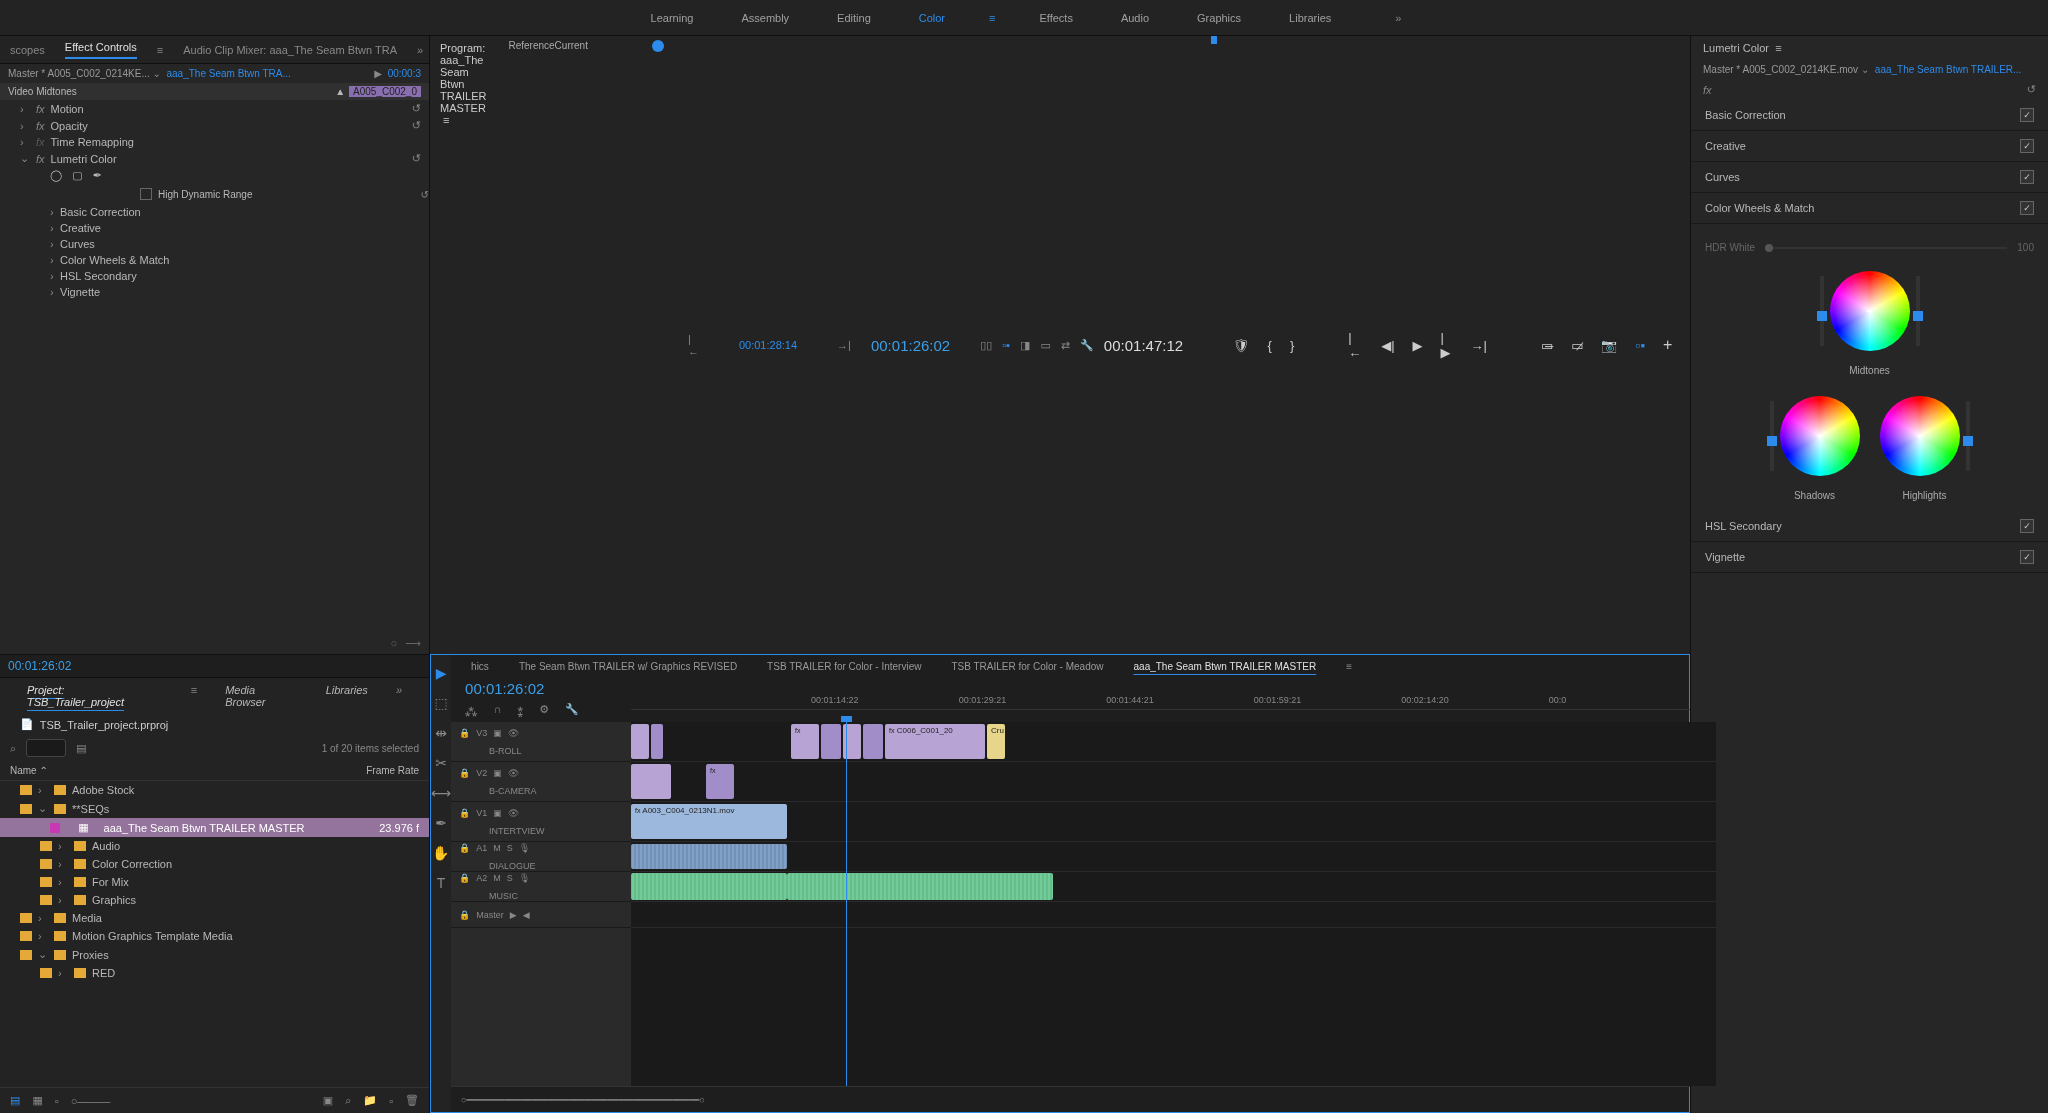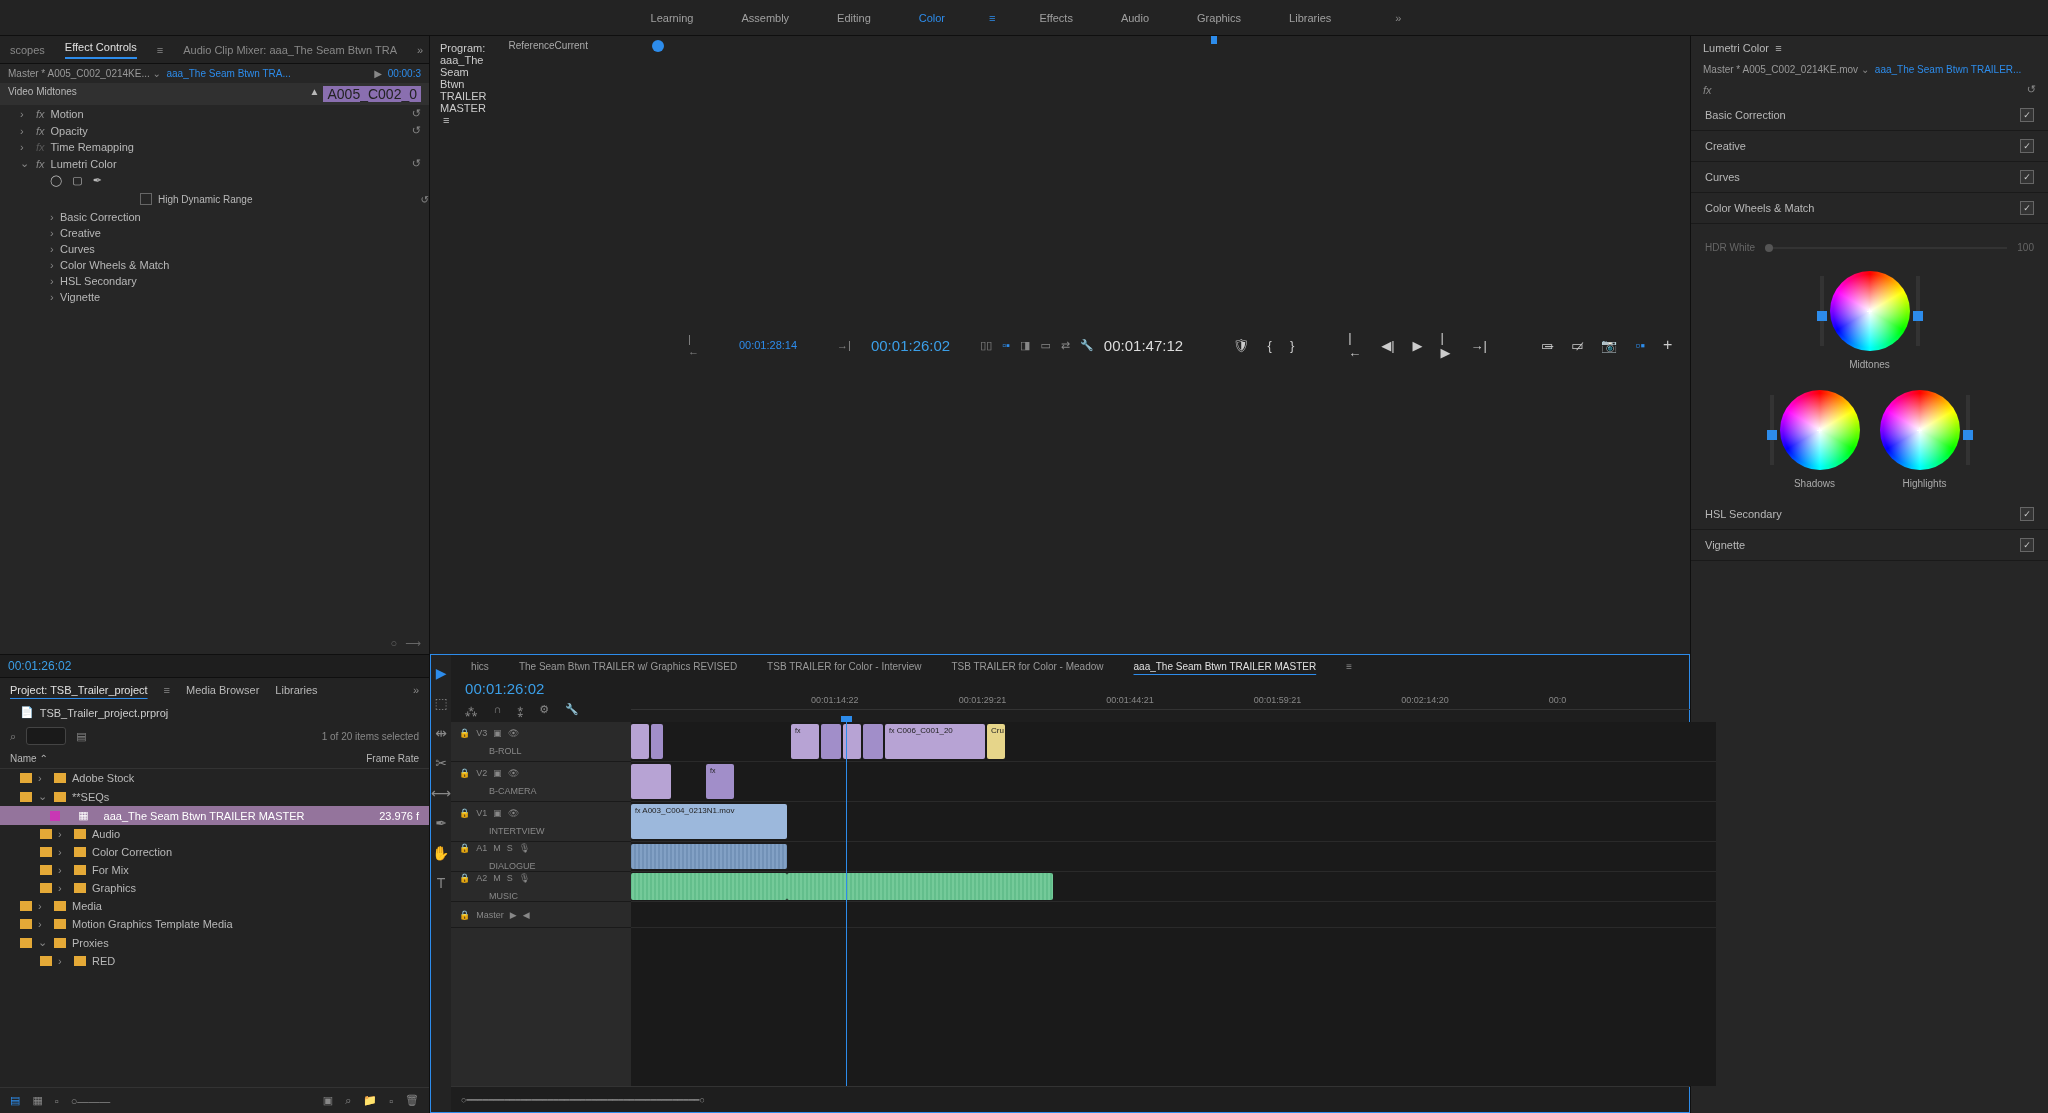--- a/index.html
+++ b/index.html
@@ -26,21 +26,21 @@
 .ec-header .time { color: #2d8ceb; }
 .ec-section-head { background: #303030; padding: 3px 8px; font-size: 10px; display:flex; justify-content:space-between; }
 .ec-row { display: flex; align-items: center; padding: 2px 8px 2px 20px; font-size: 11px; gap: 6px; }
 .ec-row .fx { font-style: italic; color: #888; }
 .ec-sub { padding-left: 50px; padding-top:2px; padding-bottom:2px; font-size:11px; }
 .ec-arrow { color:#888; width:10px; display:inline-block; }
 .reset-ico { margin-left:auto; color:#888; }
 .hdr-check { display:flex; align-items:center; gap:6px; padding:4px 0 4px 140px; font-size:10px; }
 
 .project-panel { flex: 1; background: #232323; display: flex; flex-direction: column; border-top: 1px solid #0f0f0f; min-height:0; }
-.proj-tabs { display:flex; gap:16px; padding: 6px 10px; font-size:11px; }
+.proj-tabs { display:flex; gap:28px; padding: 6px 27px; font-size:11px;font-style:italic; }
 .proj-tabs .active { color:#e0e0e0; text-decoration: underline; text-decoration-color: #2d8ceb; text-underline-offset: 4px; }
 .proj-file { padding: 4px 20px; color:#ccc; font-size:11px; display:flex; align-items:center; gap:6px; }
 .proj-toolbar { display:flex; align-items:center; padding: 4px 10px; gap:10px; }
 .search-box { background:#1a1a1a; border:1px solid #444; border-radius:3px; width:40px; height:18px; }
 .proj-count { margin-left:auto; font-size:10px; color:#888; }
 .proj-cols { display:flex; border-bottom:1px solid #333; padding:4px 10px; font-size:10px; }
 .proj-cols .name-col { flex:1; }
 .proj-list { flex:1; overflow:auto; }
 .proj-item { display:flex; align-items:center; padding:3px 10px 3px 20px; gap:6px; font-size:11px; }
 .proj-item.sel { background:#94749c; color:#fff; }
@@ -115,21 +115,21 @@
 .chk { width:14px; height:14px; border:1px solid #666; display:inline-flex; align-items:center; justify-content:center; font-size:9px; background:#333; }
 .chk.on::after { content:'✓'; color:#ccc; }
 .lum-body { padding:10px 14px; }
 .lum-row { display:flex; align-items:center; justify-content:space-between; padding:6px 0; font-size:10px; }
 .pill-btn { border:1px solid #555; border-radius:10px; padding:2px 10px; font-size:9px; color:#bbb; background:transparent; cursor:pointer; }
 .pill-btn.solid { background:#4a4a4a; }
 .hdr-white { display:flex; align-items:center; gap:10px; padding:8px 0; color:#666; font-size:10px; }
 .hdr-slider { flex:1; height:2px; background:#333; position:relative; }
 .hdr-slider .knob { position:absolute; left:0; top:-3px; width:8px; height:8px; border-radius:50%; background:#555; }
 .wheels { display:flex; flex-wrap:wrap; justify-content:center; gap:20px; padding-top:10px; }
-.wheel-group { display:flex; flex-direction:column; align-items:center; gap:8px; }
+.wheel-group { display:flex; flex-direction:column; align-items:center; gap:14px; }
 .wheel-wrap { display:flex; align-items:center; gap:6px; }
 .vslider { width:4px; height:70px; background:#333; position:relative; }
 .vslider .vk { position:absolute; width:10px; height:10px; background:#2d8ceb; left:-3px; top:50%; }
 .color-wheel { width:80px; height:80px; border-radius:50%; background: conic-gradient(red, yellow, lime, cyan, blue, magenta, red); position:relative; }
 .color-wheel::after { content:''; position:absolute; inset:0; border-radius:50%; background:radial-gradient(circle, #fff 0%, rgba(255,255,255,0) 65%); }
 .color-wheel .cross { position:absolute; left:50%; top:50%; color:#fff; font-size:10px; transform:translate(-50%,-50%); }
 .wheel-label { font-size:10px; color:#aaa; }
 
 .tc-bottomleft { padding:4px 8px; color:#3b9fe8; font-size:12px; border-top:1px solid #0f0f0f; }
 </style>
@@ -165,21 +165,21 @@
       <div class="effect-controls">
         <div class="ec-header">
           <span class="master"><span>Master * A005_C002_0214KE...</span> <span style="color:#888">⌄</span> &nbsp;<span style="color:#2d8ceb">aaa_The Seam  Btwn TRA...</span></span>
           <span style="color:#888">▶</span>&nbsp;&nbsp;
           <span class="time">00:00:3</span>
         </div>
         <div class="ec-section-head">
           <span>Video Midtones</span>
           <span style="display:flex;gap:4px">
               <span>▲</span>
-              <span style="background:#8a6fb0;padding:0 4px;color:#222;font-size:14px">A005_C002_0</span>
+              <span style="background:#8a6fb0;padding:0 4px;color:#222;font-size:10px">A005_C002_0</span>
             </span>
         </div>
         <div class="ec-row">
             <span class="ec-arrow">›</span>
             <span class="fx">fx</span>
             <span>Motion</span>
             <span class="reset-ico">↺</span>
           </div>
         <div class="ec-row">
             <span class="ec-arrow">›</span>

